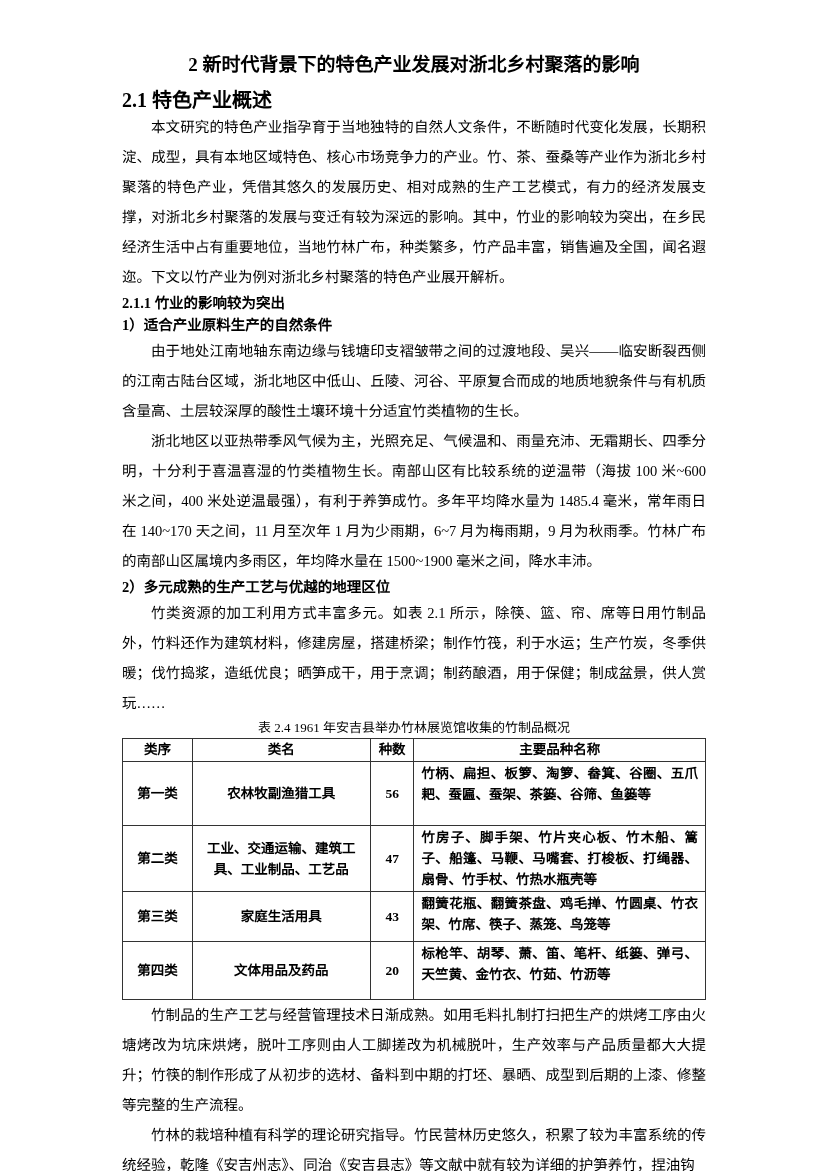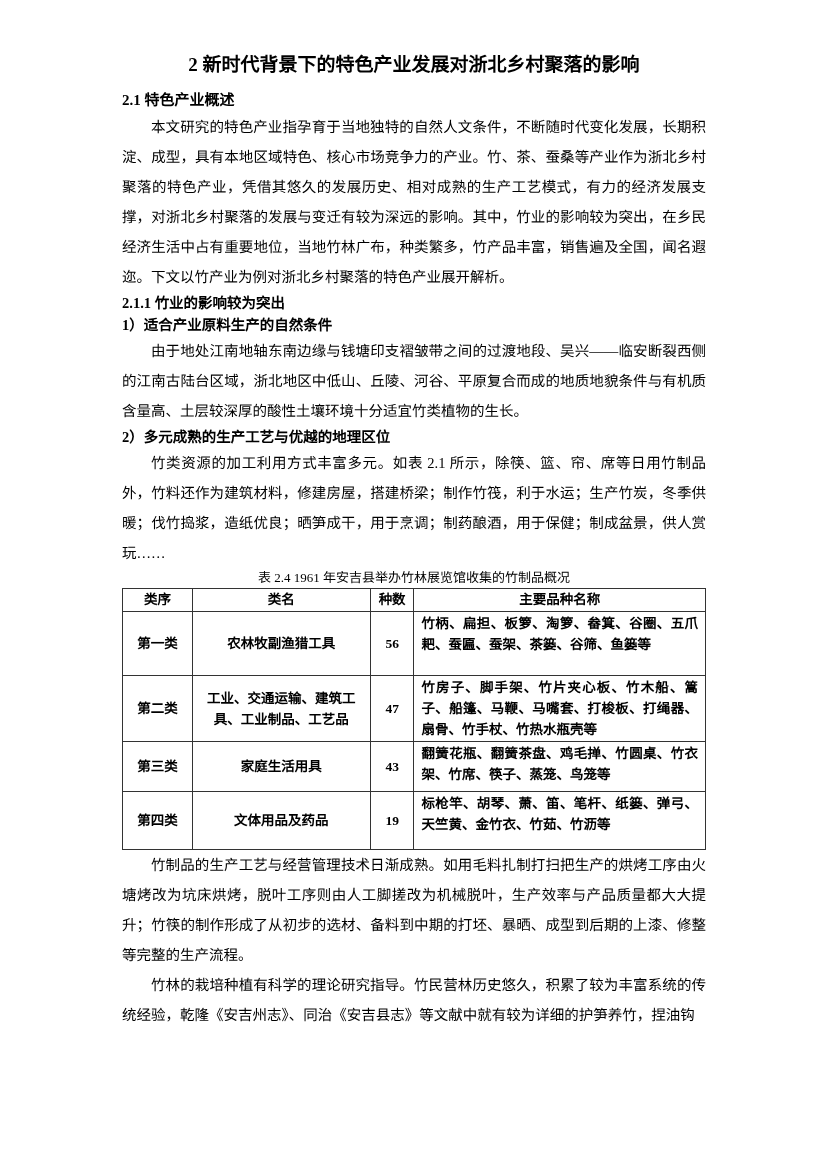--- a/index.html
+++ b/index.html
@@ -18,21 +18,21 @@
     padding-top: 50px;
   }
   .doc-title {
     font-size: 19px;
     font-weight: bold;
     text-align: center;
     line-height: 30px;
     margin: 0;
   }
   .h2 {
-    font-size: 15px;
+    font-size: 20px;
     font-weight: bold;
     line-height: 24px;
     margin: 8px 0 0 0;
   }
   .h3, .h4 {
     font-size: 14.5px;
     font-weight: bold;
     line-height: 22px;
     margin: 0;
   }
@@ -85,20 +85,21 @@
     <h2 class="h2">2.1 特色产业概述</h2>
 
     <p class="body">本文研究的特色产业指孕育于当地独特的自然人文条件，不断随时代变化发展，长期积淀、成型，具有本地区域特色、核心市场竞争力的产业。竹、茶、蚕桑等产业作为浙北乡村聚落的特色产业，凭借其悠久的发展历史、相对成熟的生产工艺模式，有力的经济发展支撑，对浙北乡村聚落的发展与变迁有较为深远的影响。其中，竹业的影响较为突出，在乡民经济生活中占有重要地位，当地竹林广布，种类繁多，竹产品丰富，销售遍及全国，闻名遐迩。下文以竹产业为例对浙北乡村聚落的特色产业展开解析。</p>
 
     <h3 class="h3">2.1.1 竹业的影响较为突出</h3>
 
     <h4 class="h4">1）适合产业原料生产的自然条件</h4>
 
     <p class="body">由于地处江南地轴东南边缘与钱塘印支褶皱带之间的过渡地段、吴兴——临安断裂西侧的江南古陆台区域，浙北地区中低山、丘陵、河谷、平原复合而成的地质地貌条件与有机质含量高、土层较深厚的酸性土壤环境十分适宜竹类植物的生长。</p>
 
+    <p class="body">浙北地区以亚热带季风气候为主，光照充足、气候温和、雨量充沛、无霜期长、四季分明，十分利于喜温喜湿的竹类植物生长。南部山区有比较系统的逆温带（海拔 100 米~600 米之间，400 米处逆温最强），有利于养笋成竹。多年平均降水量为 1485.4 毫米，常年雨日在 140~170 天之间，11 月至次年 1 月为少雨期，6~7 月为梅雨期，9 月为秋雨季。竹林广布的南部山区属境内多雨区，年均降水量在 1500~1900 毫米之间，降水丰沛。</p>
 
 
     <h4 class="h4">2）多元成熟的生产工艺与优越的地理区位</h4>
 
     <p class="body">竹类资源的加工利用方式丰富多元。如表 2.1 所示，除筷、篮、帘、席等日用竹制品外，竹料还作为建筑材料，修建房屋，搭建桥梁；制作竹筏，利于水运；生产竹炭，冬季供暖；伐竹捣浆，造纸优良；晒笋成干，用于烹调；制药酿酒，用于保健；制成盆景，供人赏玩……</p>
 
     <div class="table-caption">表 2.4 1961 年安吉县举办竹林展览馆收集的竹制品概况</div>
 
     <table class="data">
       <colgroup>
@@ -128,21 +129,21 @@
       </tr>
       <tr class="r3">
         <td class="c">第三类</td>
         <td class="c">家庭生活用具</td>
         <td class="c">43</td>
         <td class="species">翻簧花瓶、翻簧茶盘、鸡毛掸、竹圆桌、竹衣架、竹席、筷子、蒸笼、鸟笼等</td>
       </tr>
       <tr class="r4">
         <td class="c">第四类</td>
         <td class="c">文体用品及药品</td>
-        <td class="c">19</td>
+        <td class="c">20</td>
         <td class="species">标枪竿、胡琴、萧、笛、笔杆、纸篓、弹弓、天竺黄、金竹衣、竹茹、竹沥等</td>
       </tr>
     </tbody>
       </table>
 
     <p class="body">竹制品的生产工艺与经营管理技术日渐成熟。如用毛料扎制打扫把生产的烘烤工序由火塘烤改为坑床烘烤，脱叶工序则由人工脚搓改为机械脱叶，生产效率与产品质量都大大提升；竹筷的制作形成了从初步的选材、备料到中期的打坯、暴晒、成型到后期的上漆、修整等完整的生产流程。</p>
 
     <p class="body">竹林的栽培种植有科学的理论研究指导。竹民营林历史悠久，积累了较为丰富系统的传统经验，乾隆《安吉州志》、同治《安吉县志》等文献中就有较为详细的护笋养竹，捏油钩</p>
 
   </div>

